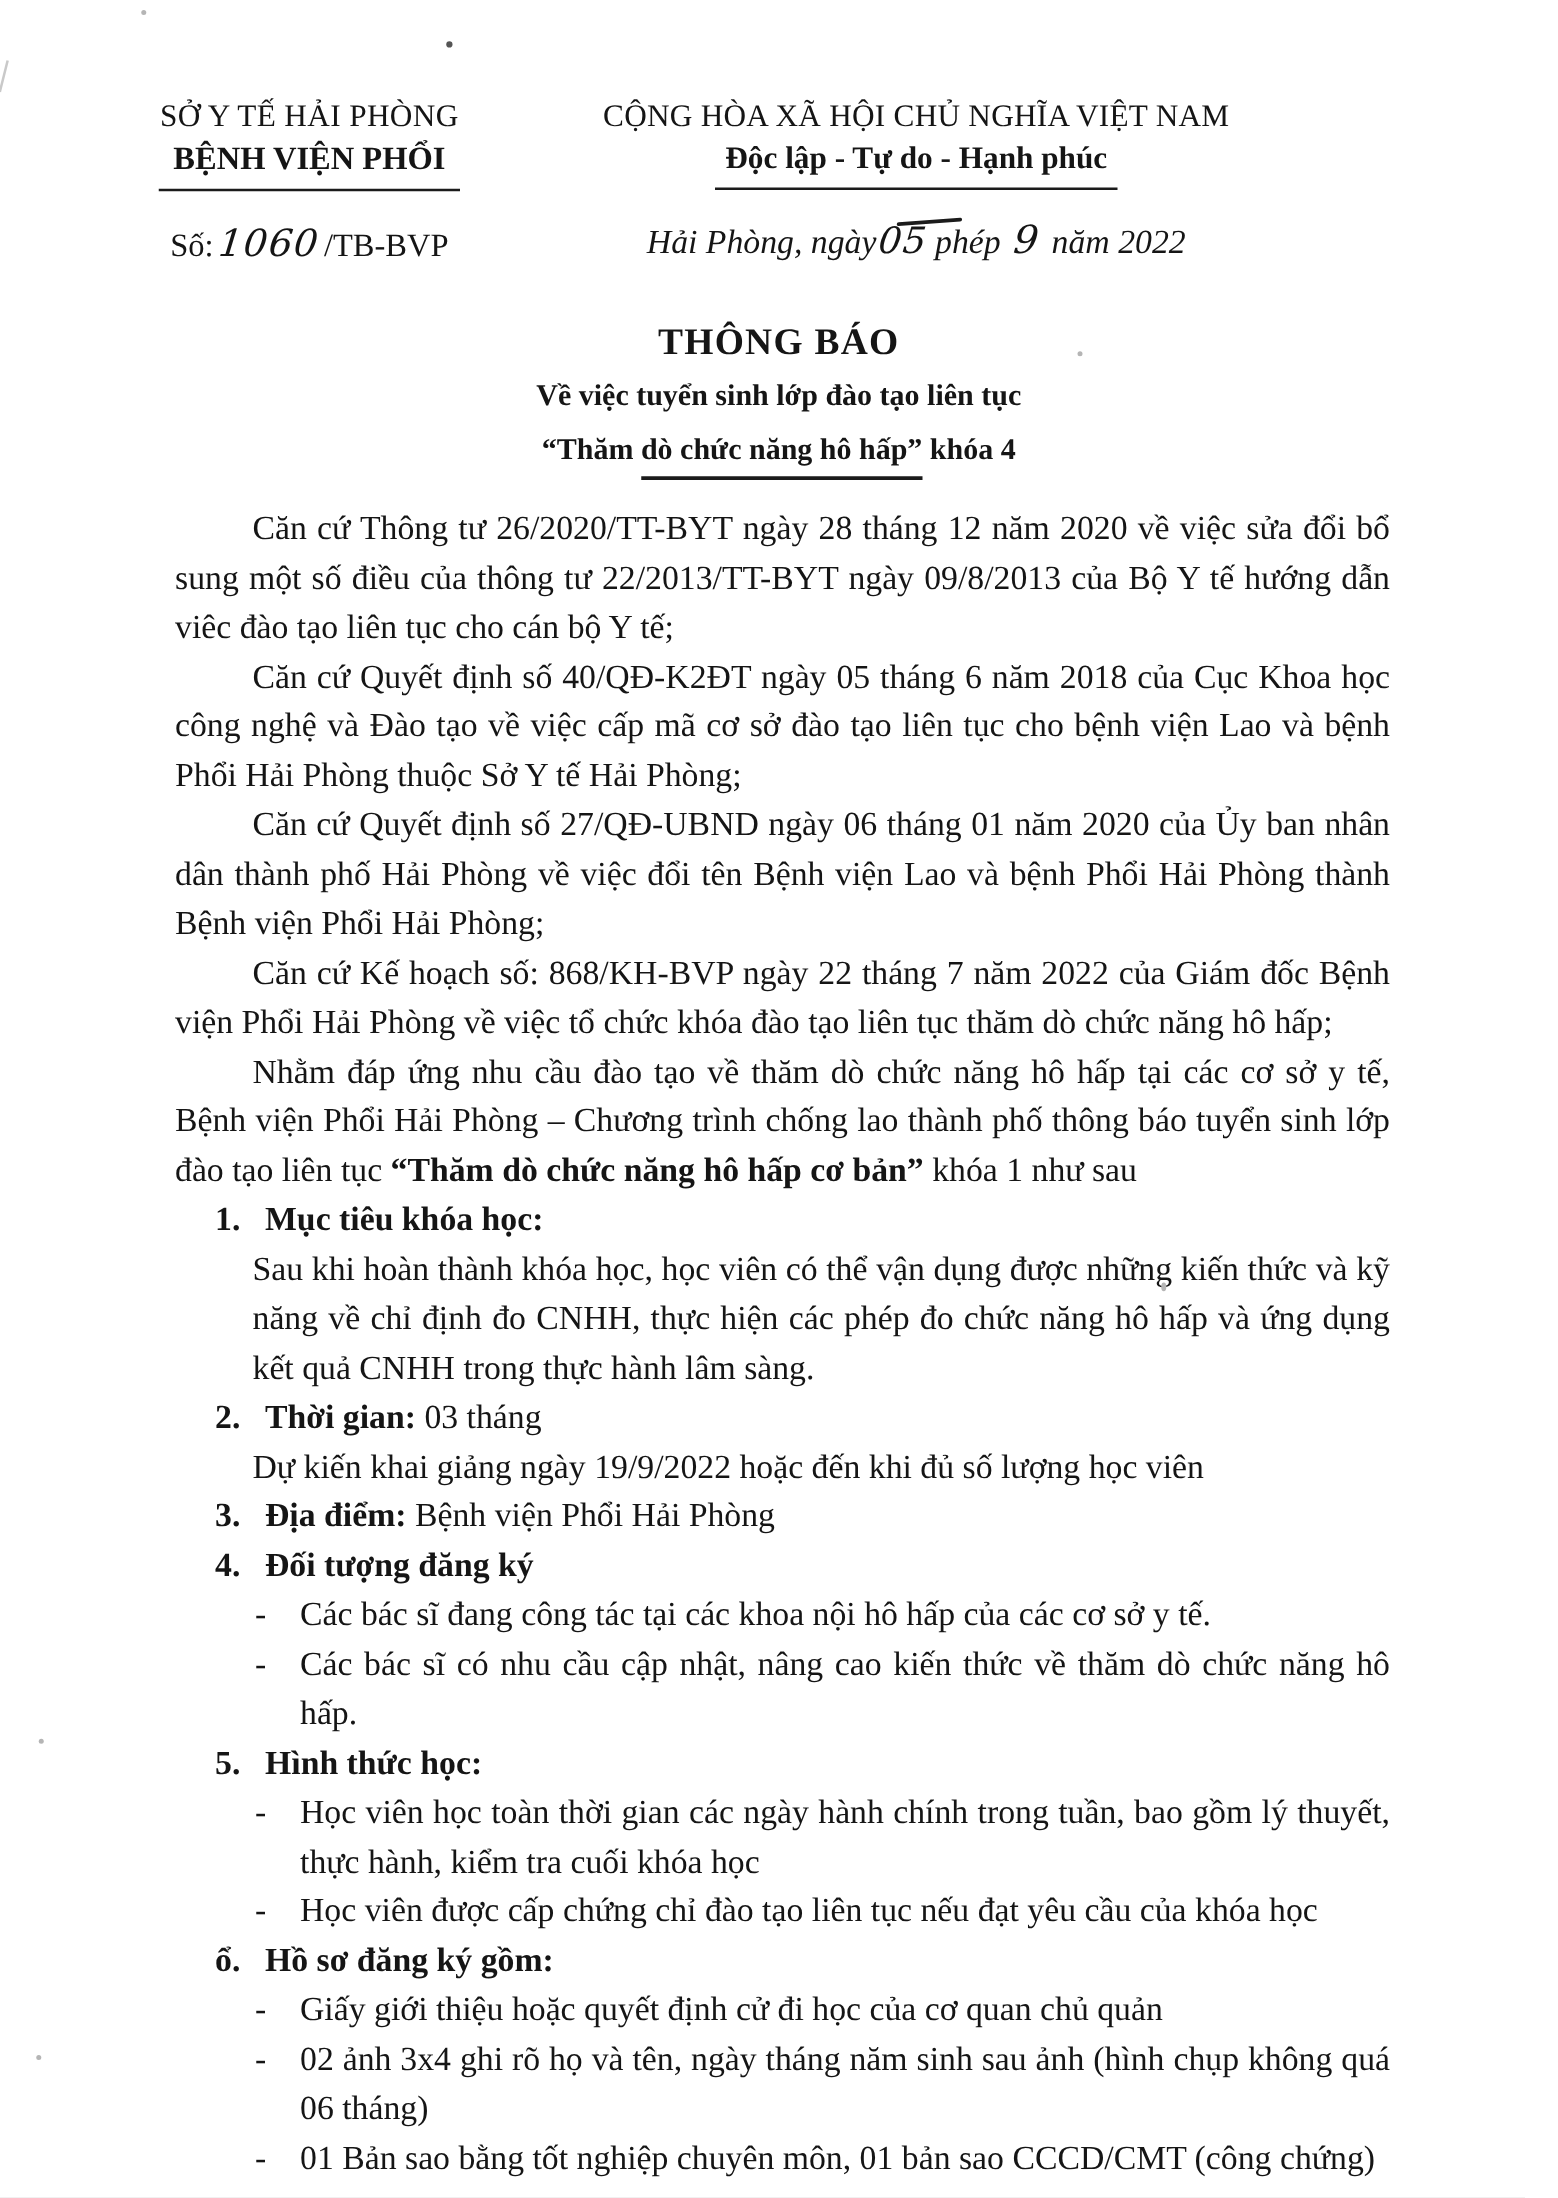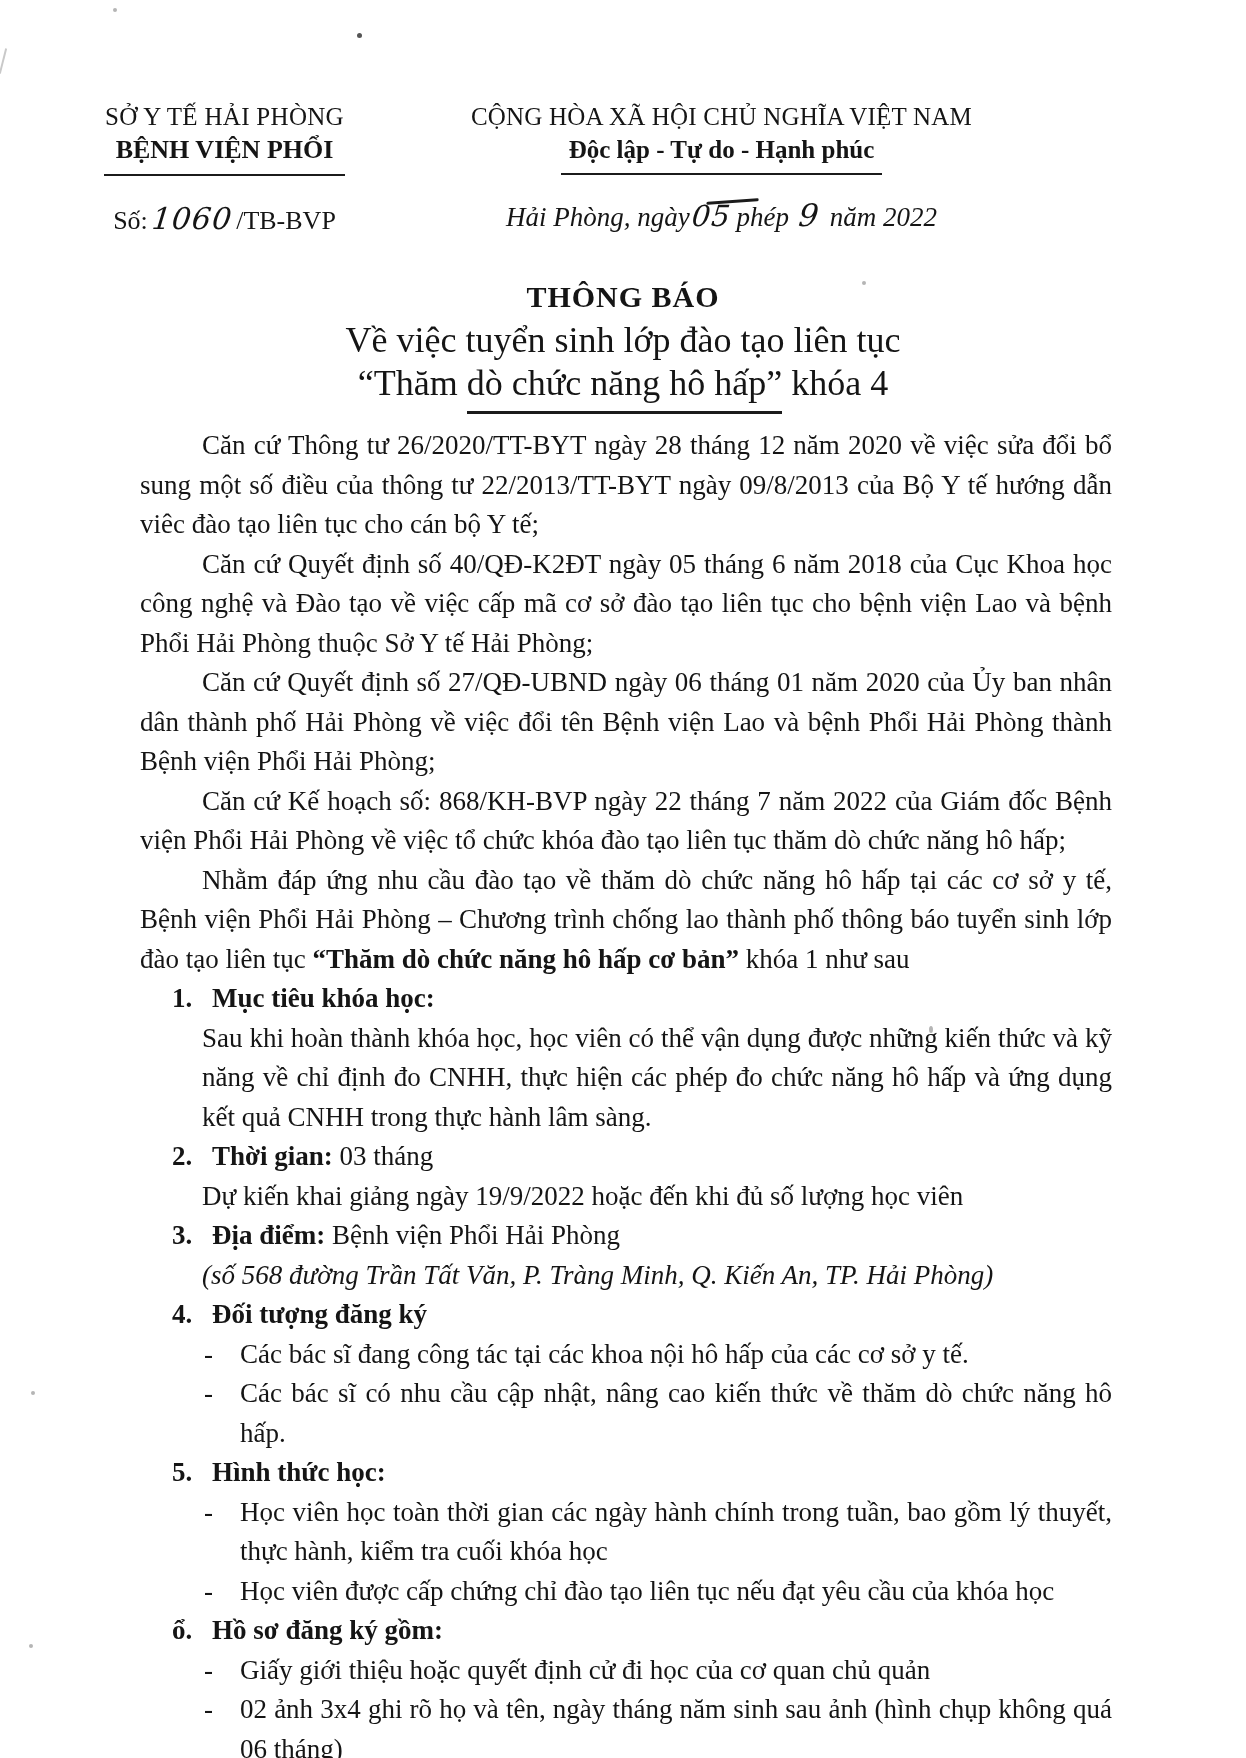--- a/index.html
+++ b/index.html
@@ -7,42 +7,42 @@
     position:relative;
     width:1246px;height:1758px;
     background:#ffffff;
     font-family:"Liberation Serif", serif;
     color:#151515;
     overflow:hidden;
     margin:0 auto;
   }
   .content{margin:0 134px 0 140px;}
   
-  .header{display:flex; padding:78px 200px 0 52px;margin-top:23px;}
+  .header{display:flex; padding:78px 200px 0 75px;}
   .h-left{width:345px; text-align:center; flex:none;}
   .h-right{flex:1; text-align:center;}
   .h-dept{font-size:25px; letter-spacing:.3px; line-height:32px;}
   .h-org{font-size:26px; font-weight:bold; line-height:34px; display:inline-block;
          border-bottom:2px solid #1b1b1b; padding:0 12px 7px 12px;}
   .h-num{font-size:26px; margin-top:25px;}
   .h-nat{font-size:25px; font-weight:normal; letter-spacing:.2px; line-height:32px;}
   .h-motto{font-size:25px; font-weight:bold; display:inline-block; margin-top:3px;
            border-bottom:2px solid #1b1b1b; padding:0 8px 9px 8px;}
   .h-date{font-size:27px; font-style:italic; margin-top:22px; white-space:nowrap;}
   .hand{font-family:"DejaVu Serif", serif; font-style:italic; display:inline-block;
         transform:skewX(-6deg); letter-spacing:1px;}
   .hand-num{font-size:30px; margin:0 4px;}
   .hand-day{position:relative; font-size:29px; margin:0 6px 0 2px;}
   .hand-day::after{content:""; position:absolute; top:1px; right:-26px; width:52px; height:3px;
         background:#1b1b1b; transform:rotate(-4deg); border-radius:2px;}
   .hand-month{font-size:31px; margin:0 10px;}
   
   .titleblock{text-align:center; margin-top:44px;}
   .t-main{font-size:30px; font-weight:bold; letter-spacing:1px;}
-  .t-sub{font-size:36px; font-weight:normal; margin-top:9px; line-height:34px;}
+  .t-sub{font-size:24px; font-weight:bold; margin-top:9px; line-height:34px;}
   .t-underline{border-bottom:3px solid #1b1b1b; padding-bottom:8px;}
   
   .body{margin-top:26px; font-size:27px; line-height:39.5px; text-align:justify;}
   .para{text-indent:62px; margin:0;}
   .b{font-weight:bold;}
   .it{font-style:italic;}
   
   .li-row{padding-left:32px;}
   .num{display:inline-block; min-width:40px; font-weight:bold;}
   .li-body{padding-left:62px;}
@@ -113,21 +113,20 @@
     <div class="li-body">Sau khi hoàn thành khóa học, học viên có thể vận dụng được những kiến thức và kỹ năng về chỉ định đo CNHH, thực hiện các phép đo chức năng hô hấp và ứng dụng kết quả CNHH trong thực hành lâm sàng.</div>
 
     <div class="li-row">
       <span class="num">2.</span><span class="b">Thời gian:</span><span> 03 tháng</span>
     </div>
     <div class="li-body">Dự kiến khai giảng ngày 19/9/2022 hoặc đến khi đủ số lượng học viên</div>
 
     <div class="li-row">
       <span class="num">3.</span><span class="b">Địa điểm:</span><span> Bệnh viện Phổi Hải Phòng</span>
     </div>
-    <div class="li-body it">(số 568 đường Trần Tất Văn, P. Tràng Minh, Q. Kiến An, TP. Hải Phòng)</div>
 
     <div class="li-row">
       <span class="num">4.</span><span class="b">Đối tượng đăng ký</span>
     </div>
     <div class="bullet">
       <span class="b-marker">-</span>
         <span class="b-text">Các bác sĩ đang công tác tại các khoa nội hô hấp của các cơ sở y tế.</span>
     </div>
     <div class="bullet">
       <span class="b-marker">-</span>

